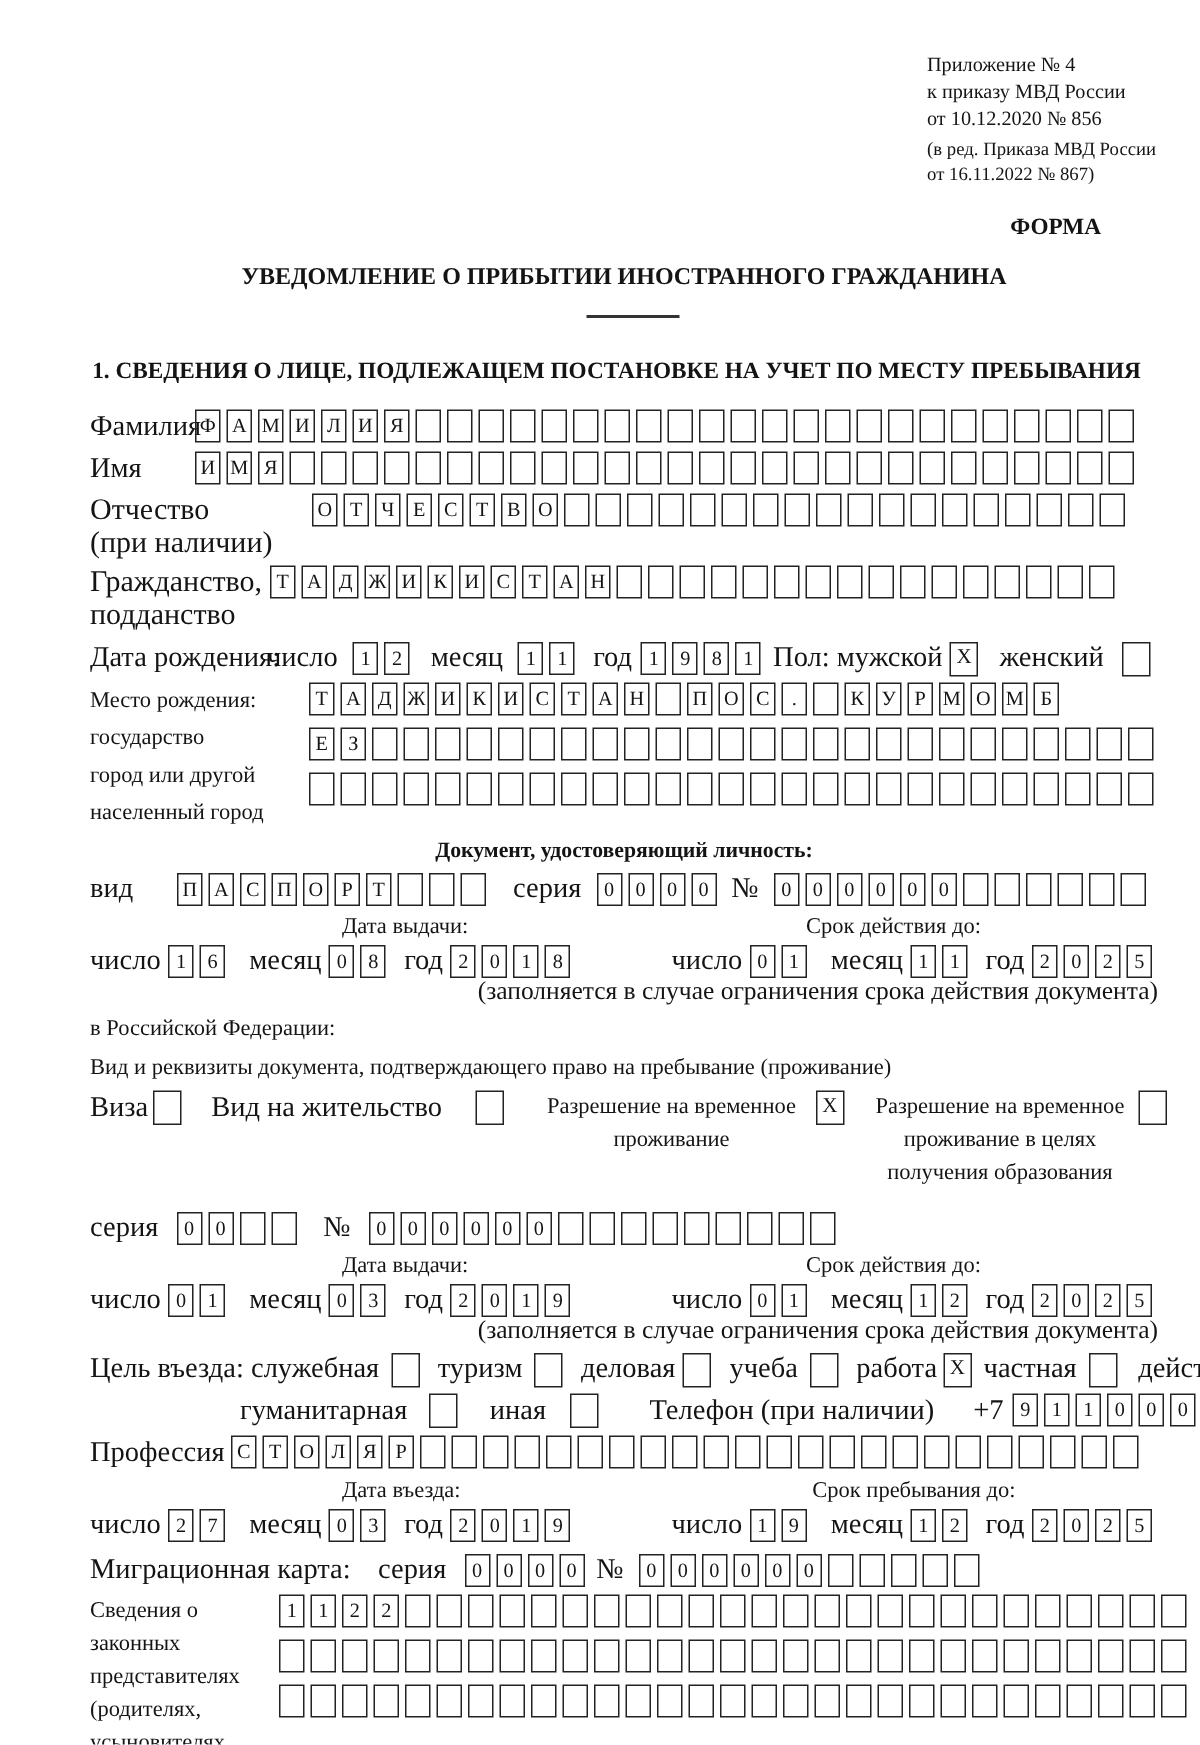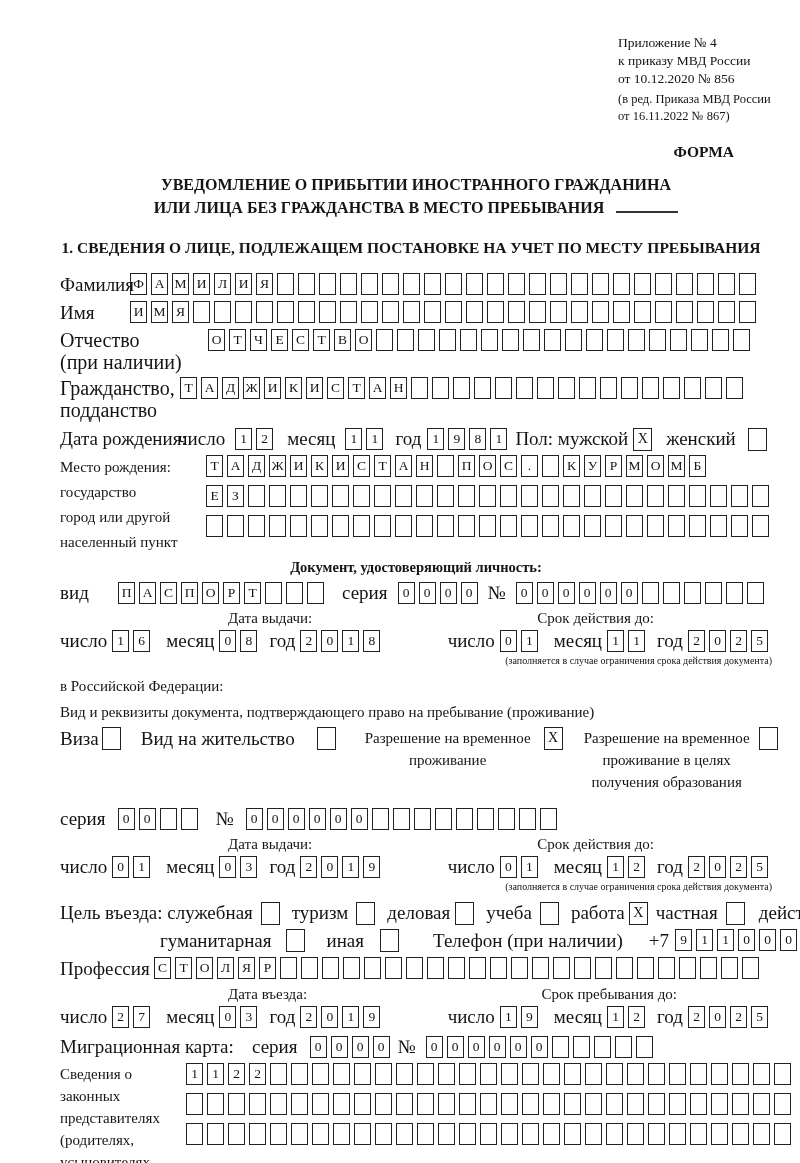--- a/index.html
+++ b/index.html
@@ -36,21 +36,21 @@
   .dpair{margin-top:2px;}
   .heads{display:flex;font-size:15px;line-height:19px;}
   .heads .h1{margin-left:168px;}
   .heads .h2{margin-left:auto;margin-right:118px;}
   .drow{display:flex;align-items:center;margin-top:2px;}
   .dg{display:inline-flex;align-items:center;}
   .dg .lbl{margin-right:5px;line-height:22px;}
   .ml{margin-left:12px;}
   .ml2{margin-left:8px;}
   .g2{margin-left:auto;}
-  .note{font-size:10px;line-height:17px;margin-bottom:3px;}
+  .note{font-size:17px;line-height:17px;margin-bottom:3px;}
   .right{text-align:right;}
 
   .para{font-size:15px;line-height:26px;margin-top:4px;}
 
   .optrow{display:flex;align-items:flex-start;margin-top:2px;margin-bottom:14px;}
   .opt-multi{font-size:15px;line-height:22px;text-align:center;flex-shrink:0;}
 </style>
 </head>
 <body>
 
@@ -64,21 +64,21 @@
       <div>(в ред. Приказа МВД России</div>
       <div>от 16.11.2022 № 867)</div>
     </div>
   </div>
 
   <div class="forma">ФОРМА</div>
 
   <div class="title">
     <div>УВЕДОМЛЕНИЕ О ПРИБЫТИИ ИНОСТРАННОГО ГРАЖДАНИНА</div>
     <div>
-      <span>ИЛИ ЛИЦА БЕЗ ГРАЖДАНСТВА В МЕСТО ПРЕБЫВАНИЯ</span><span class="blank-line"></span>
+      <span class="blank-line"></span>
     </div>
   </div>
 
   <div class="sect">1. СВЕДЕНИЯ О ЛИЦЕ, ПОДЛЕЖАЩЕМ ПОСТАНОВКЕ НА УЧЕТ ПО МЕСТУ ПРЕБЫВАНИЯ</div>
 
   <div class="frow" style="margin-top:16px">
     <span class="lbl" style="width:70px">Фамилия</span>
     <span class="cellrow"><span class="cell">Ф</span><span class="cell">А</span><span class="cell">М</span><span class="cell">И</span><span class="cell">Л</span><span class="cell">И</span><span class="cell">Я</span><span class="cell"></span><span class="cell"></span><span class="cell"></span><span class="cell"></span><span class="cell"></span><span class="cell"></span><span class="cell"></span><span class="cell"></span><span class="cell"></span><span class="cell"></span><span class="cell"></span><span class="cell"></span><span class="cell"></span><span class="cell"></span><span class="cell"></span><span class="cell"></span><span class="cell"></span><span class="cell"></span><span class="cell"></span><span class="cell"></span><span class="cell"></span><span class="cell"></span><span class="cell"></span></span>
   </div>
 
@@ -115,21 +115,21 @@
     <span class="cb">X</span>
     <span class="lbl" style="margin-left:14px;margin-right:12px">женский</span>
     <span class="cb"></span>
   </div>
 
   <div class="frow">
     <div class="col-labels" style="width:146px">
       <div>Место рождения:</div>
       <div>государство</div>
       <div>город или другой</div>
-      <div>населенный пункт</div>
+      <div>населенный город</div>
     </div>
     <div class="stackrows">
       <div class="cellrow"><span class="cell">Т</span><span class="cell">А</span><span class="cell">Д</span><span class="cell">Ж</span><span class="cell">И</span><span class="cell">К</span><span class="cell">И</span><span class="cell">С</span><span class="cell">Т</span><span class="cell">А</span><span class="cell">Н</span><span class="cell"></span><span class="cell">П</span><span class="cell">О</span><span class="cell">С</span><span class="cell">.</span><span class="cell"></span><span class="cell">К</span><span class="cell">У</span><span class="cell">Р</span><span class="cell">М</span><span class="cell">О</span><span class="cell">М</span><span class="cell">Б</span></div>
       <div class="cellrow"><span class="cell">Е</span><span class="cell">З</span><span class="cell"></span><span class="cell"></span><span class="cell"></span><span class="cell"></span><span class="cell"></span><span class="cell"></span><span class="cell"></span><span class="cell"></span><span class="cell"></span><span class="cell"></span><span class="cell"></span><span class="cell"></span><span class="cell"></span><span class="cell"></span><span class="cell"></span><span class="cell"></span><span class="cell"></span><span class="cell"></span><span class="cell"></span><span class="cell"></span><span class="cell"></span><span class="cell"></span><span class="cell"></span><span class="cell"></span><span class="cell"></span></div>
       <div class="cellrow"><span class="cell"></span><span class="cell"></span><span class="cell"></span><span class="cell"></span><span class="cell"></span><span class="cell"></span><span class="cell"></span><span class="cell"></span><span class="cell"></span><span class="cell"></span><span class="cell"></span><span class="cell"></span><span class="cell"></span><span class="cell"></span><span class="cell"></span><span class="cell"></span><span class="cell"></span><span class="cell"></span><span class="cell"></span><span class="cell"></span><span class="cell"></span><span class="cell"></span><span class="cell"></span><span class="cell"></span><span class="cell"></span><span class="cell"></span><span class="cell"></span></div>
     </div>
   </div>
 
   <div class="center-bold">Документ, удостоверяющий личность:</div>
 

